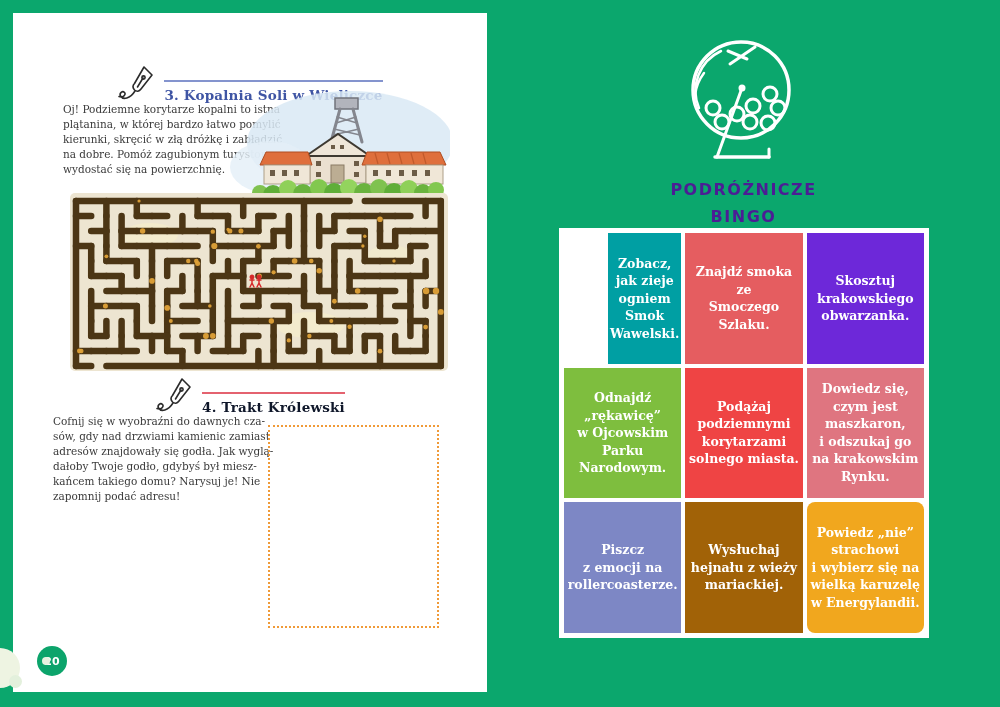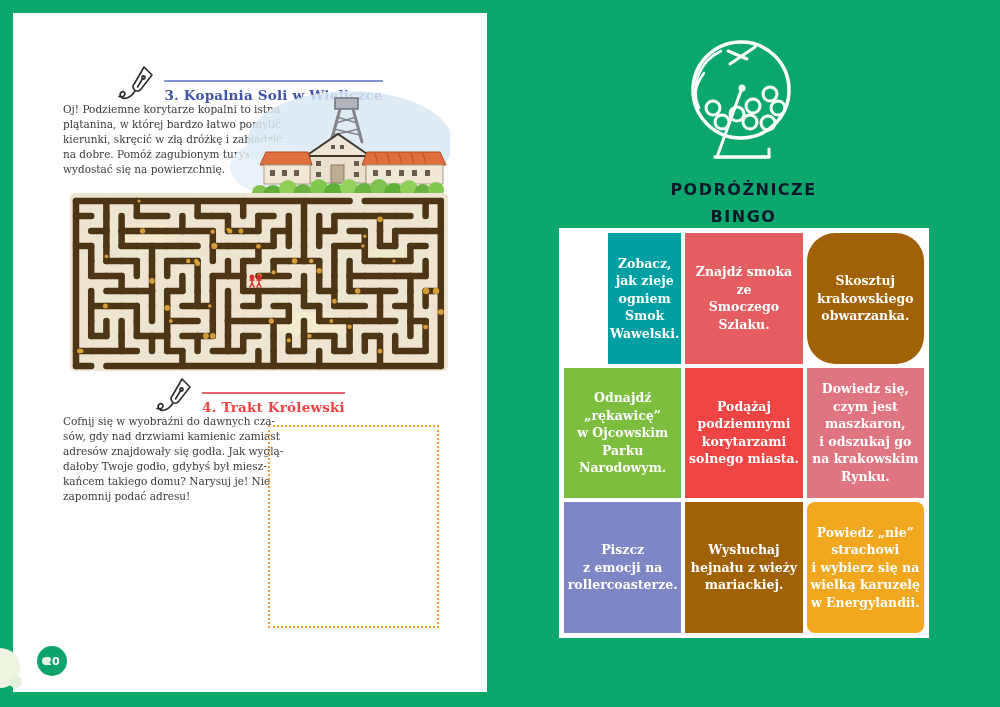--- a/index.html
+++ b/index.html
@@ -9,37 +9,37 @@
   .page{position:absolute;left:13px;top:13px;width:474px;height:679px;background:#ffffff;text-decoration:underline;}
   .sec-header{position:absolute;left:0;right:0;display:flex;justify-content:center;align-items:flex-end;gap:7px;}
   .sec-header .titleblock{display:flex;flex-direction:column;align-items:center;}
   .sec-rule{height:2px;width:100%;margin-bottom:5px;}
   .sec-title{font-weight:bold;font-size:13.5px;letter-spacing:.2px;}
   .sec3{top:50px;}
   .sec3 .sec-rule{background:#8494CE;}
   .sec3 .sec-title{color:#3F55A4;}
   .sec4{top:362px;}
   .sec4 .sec-rule{background:#E4626F;}
-  .sec4 .sec-title{color:#ef4444;text-align:center;}
+  .sec4 .sec-title{color:#0f172a;text-align:center;}
   .para{position:absolute;font-size:10.5px;line-height:15px;color:#3b3b3b;white-space:pre-line;}
   .para3{left:50px;top:89px;width:232px;}
-  .para4{left:50px;top:401px;width:232px;}
+  .para4{left:40px;top:401px;width:232px;}
   .scene{position:absolute;left:47px;top:72px;}
   .draw-box{position:absolute;left:255px;top:412px;width:167px;height:199px;border:2px dotted #F09A38;}
   .page-badge{position:absolute;left:24px;top:633px;width:30px;height:30px;border-radius:50%;
       background:#0CA46B;color:#fff;display:flex;align-items:center;justify-content:center;
       font-family:"DejaVu Sans",sans-serif;font-weight:bold;font-size:11px;}
   .pale-dot{position:absolute;border-radius:50%;}
   .pale-a{left:-20px;top:648px;width:40px;height:40px;background:#EEF4E2;}
   .pale-b{left:9px;top:675px;width:13px;height:13px;background:#E3F0DC;}
   .pale-c{left:42px;top:657px;width:8px;height:8px;background:#E8F2E0;}
   
   .right-panel{position:absolute;left:487px;top:0;width:513px;height:707px;}
   .machine{position:absolute;left:194px;top:33px;}
-  .bingo-title{position:absolute;top:176px;left:0;width:100%;text-align:center;color:#0f172a;
+  .bingo-title{position:absolute;top:176px;left:0;width:100%;text-align:center;color:#4c1d95;
       font-family:"DejaVu Sans",sans-serif;font-weight:bold;font-size:16px;letter-spacing:1.5px;line-height:27px;}
   .bingo-grid{position:absolute;left:72px;top:228px;width:370px;height:410px;background:#ffffff;
       display:grid;grid-template-columns:repeat(3,1fr);grid-template-rows:repeat(3,1fr);gap:4px;
       padding:5px;box-sizing:border-box;}
   .bingo-cell{display:flex;align-items:center;justify-content:center;text-align:center;color:#ffffff;
       font-weight:bold;font-size:12.5px;line-height:17.5px;white-space:pre-line;padding:2px;}
 </style>
 </head>
 <body>
 
@@ -482,21 +482,21 @@
       <div>PODRÓŻNICZE</div>
       <div>BINGO</div>
     </div>
 
     <div class="bingo-grid">
       <div class="bingo-cell" style="background: rgb(0, 159, 163); margin-left: 44px;"><span>Zobacz, jak zieje
 ogniem Smok
 Wawelski.</span></div>
       <div class="bingo-cell" style="background: rgb(229, 93, 96);"><span>Znajdź smoka ze
 Smoczego Szlaku.</span></div>
-      <div class="bingo-cell" style="background: #a16207; border-radius: 28px;"><span>Skosztuj
+      <div class="bingo-cell" style="background: #6d28d9;"><span>Skosztuj
 krakowskiego
 obwarzanka.</span></div>
       <div class="bingo-cell" style="background: rgb(126, 190, 62);"><span>Odnajdź
 „rękawicę”
 w Ojcowskim
 Parku
 Narodowym.</span></div>
       <div class="bingo-cell" style="background: #ef4444;"><span>Podążaj
 podziemnymi
 korytarzami

